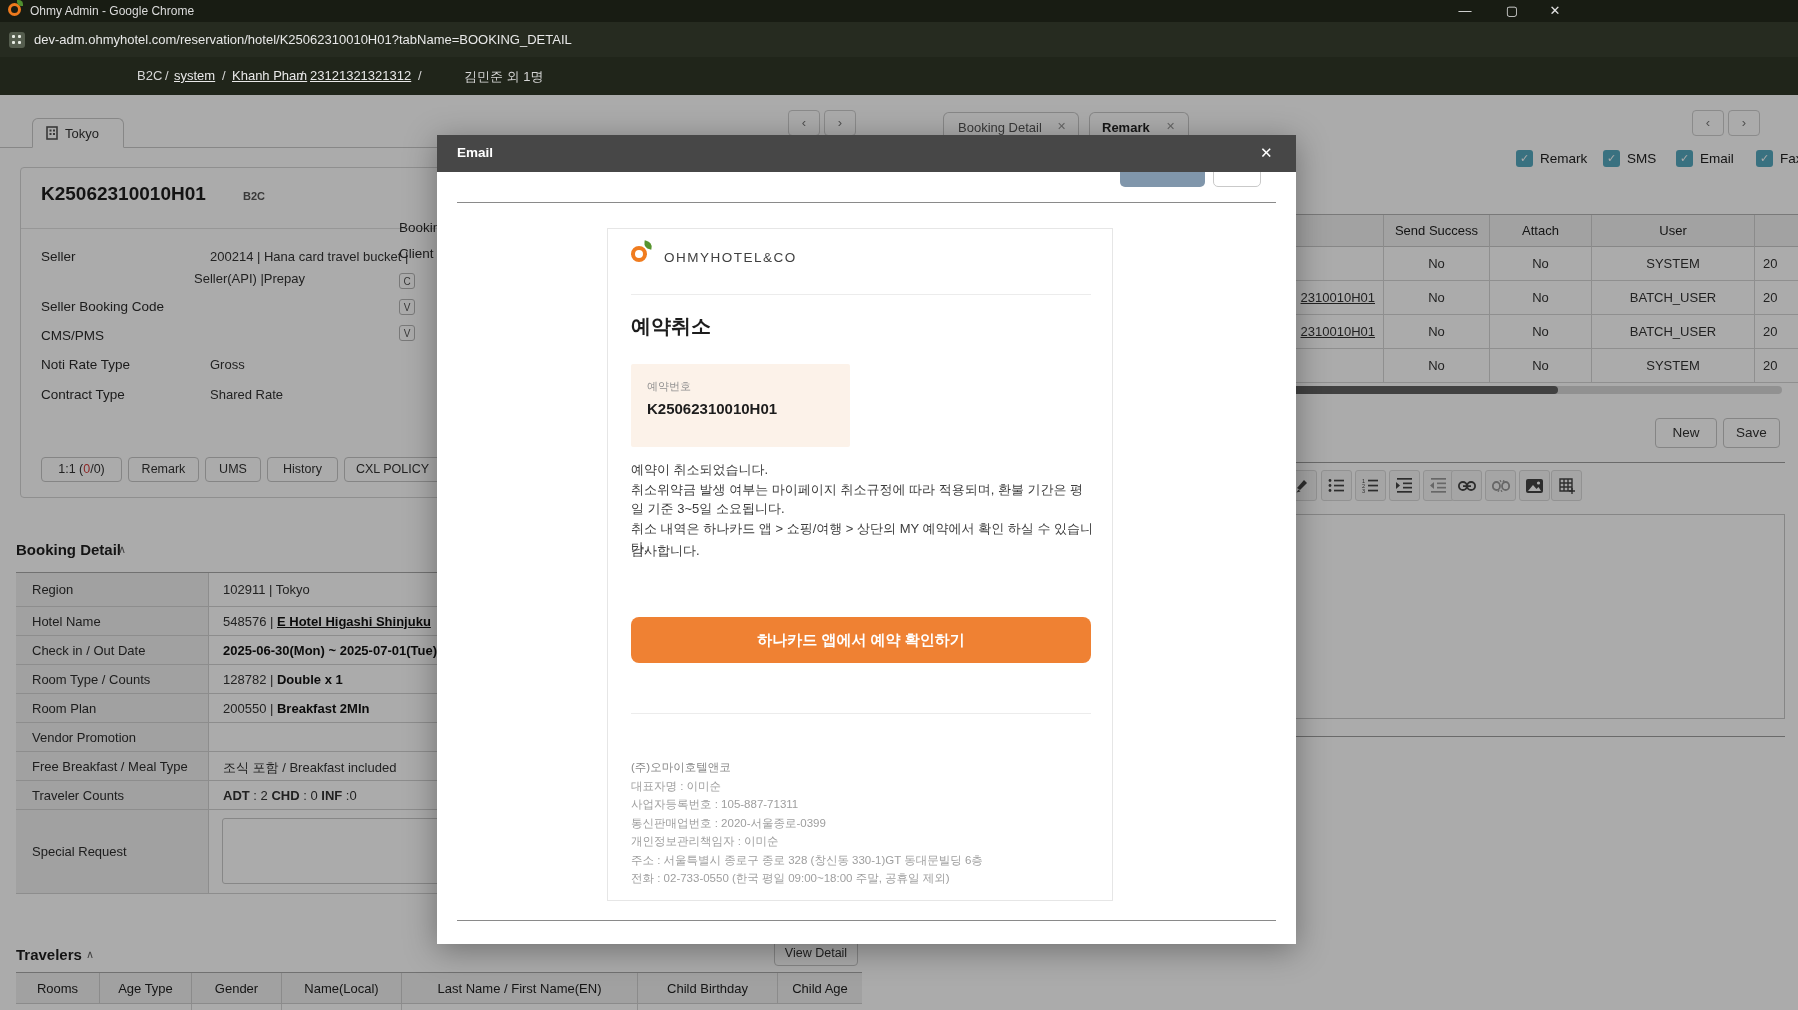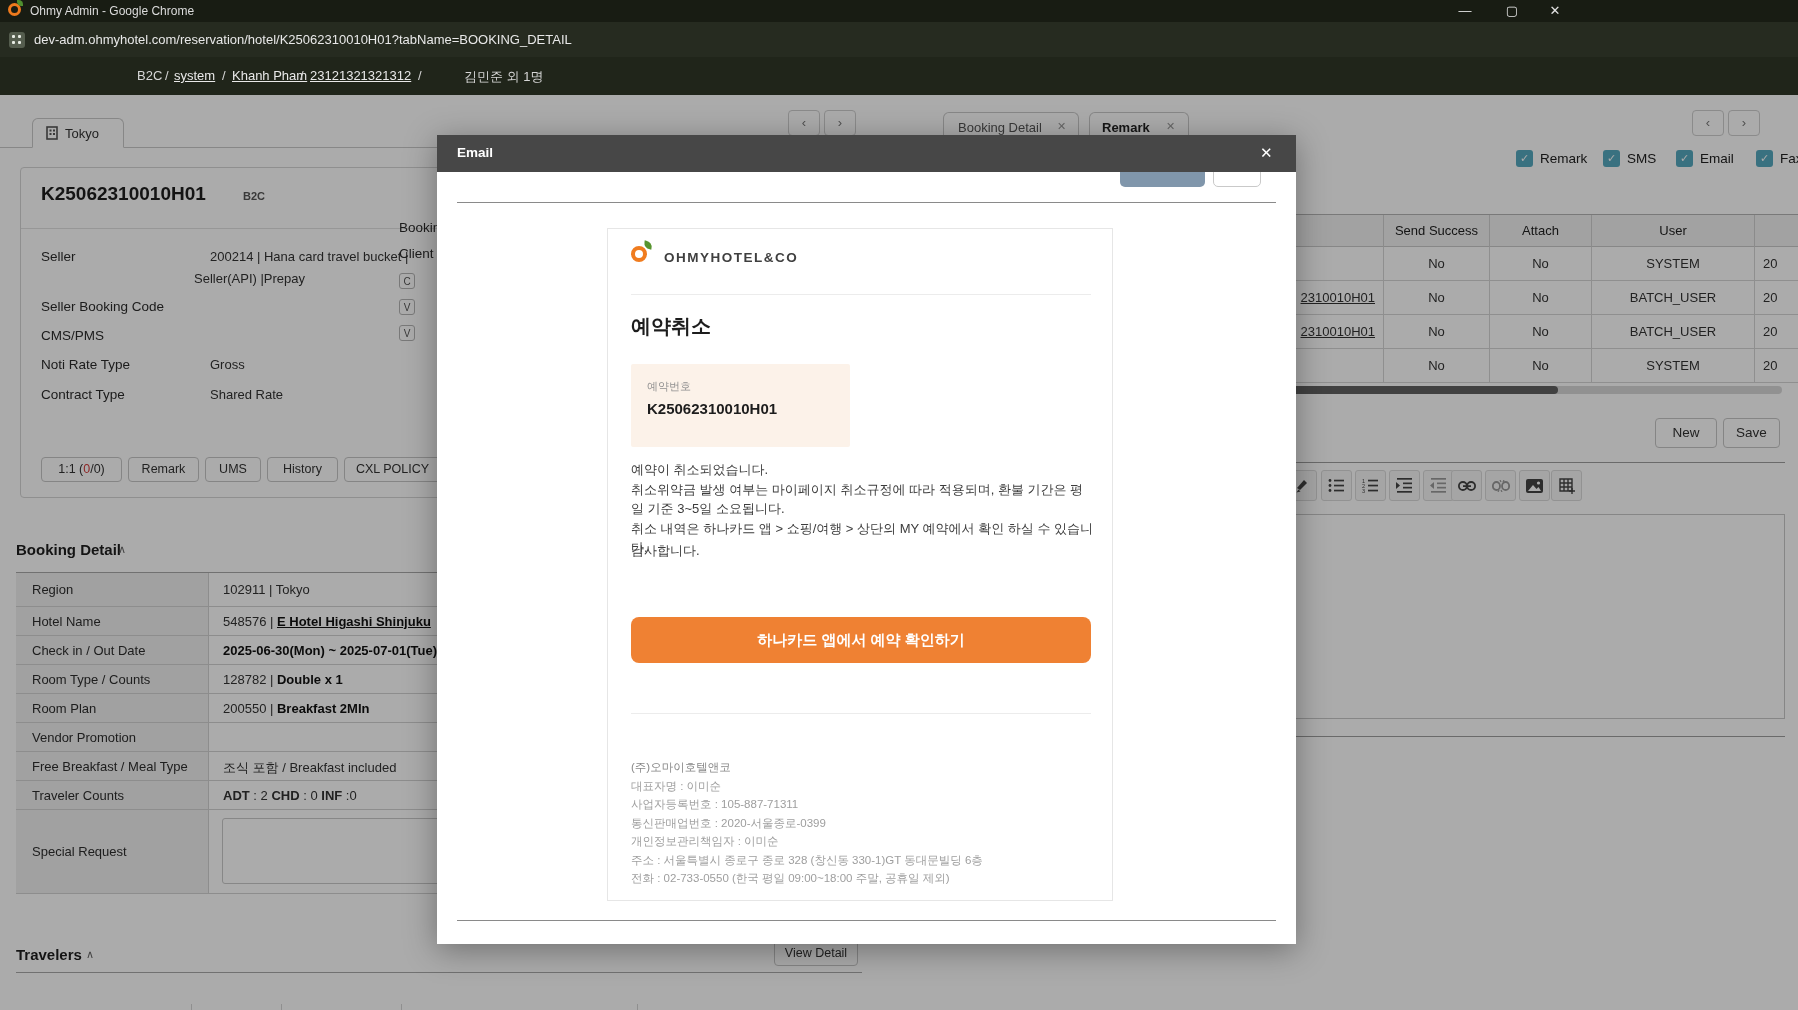--- a/index.html
+++ b/index.html
@@ -196,20 +196,29 @@
           <div class="abs" style="left:13px;top:8px;width:525px;height:66px;border:1px solid #c9c9c9;border-radius:3px;background:#fff;"></div>
         </div>
       </div>
     </div>
 
     <span class="abs" style="left:16px;top:851px;font-size:15px;font-weight:bold;color:#1e1e1e;">Travelers</span>
     <span class="abs chev" style="left:86px;top:853px;">∧</span>
     <div class="abs btn" style="left:774px;top:845px;width:84px;height:26px;line-height:24px;">View Detail</div>
 
     <div class="abs" style="left:16px;top:877px;width:846px;height:60px;border-top:1px solid #a9a9a9;">
+      <div class="abs" style="left:0;top:0;width:846px;height:31px;background:#f0f0f0;border-bottom:1px solid #cfcfcf;">
+        <div class="abs th-cell" style="left:0;width:84px;height:31px;">Rooms</div>
+        <div class="abs th-cell" style="left:84px;width:92px;height:31px;">Age Type</div>
+        <div class="abs th-cell" style="left:176px;width:90px;height:31px;">Gender</div>
+        <div class="abs th-cell" style="left:266px;width:120px;height:31px;">Name(Local)</div>
+        <div class="abs th-cell" style="left:386px;width:236px;height:31px;">Last Name / First Name(EN)</div>
+        <div class="abs th-cell" style="left:622px;width:140px;height:31px;">Child Birthday</div>
+        <div class="abs th-cell" style="left:762px;width:84px;height:31px;border-right:none;">Child Age</div>
+      </div>
       <div class="abs" style="left:0;top:31px;width:846px;height:29px;">
         <div class="abs td-cell" style="left:84px;width:92px;height:29px;">ADT</div>
         <div class="abs td-cell" style="left:176px;width:90px;height:29px;">M</div>
         <div class="abs td-cell" style="left:266px;width:120px;height:29px;font-weight:bold;text-decoration:underline;">김민준</div>
         <div class="abs td-cell" style="left:386px;width:236px;height:29px;color:#888;">KIM / MINJUN</div>
       </div>
     </div>
 
     <div class="abs" style="left:1516px;top:55px;display:flex;align-items:center;">
         <span class="checkbox">✓</span>
@@ -382,21 +391,21 @@
     </div>
 
     <div class="mhr" style="top:67px;"></div>
 
     <div class="ecard">
 
       <div class="abs" style="left:23px;top:17px;">
         <div style="width:16px;height:16px;border:4px solid #f07c1f;border-radius:50%;"></div>
         <div class="abs" style="left:13px;top:-5px;width:8px;height:8px;background:#57942e;border-radius:0 80% 0 80%;transform:rotate(10deg);"></div>
       </div>
-      <span class="abs" style="left:56px;top:21px;font-size:13.5px;font-weight:bold;letter-spacing:1.5px;color:#3f3f3f;">OHMYHOTEL&amp;CO</span>
+      <span class="abs" style="left:56px;top:21px;font-size:13.5px;font-weight:normal;letter-spacing:1.5px;color:#3f3f3f;">OHMYHOTEL&amp;CO</span>
       <div class="abs" style="left:23px;top:65px;width:460px;border-top:1px solid #ececec;"></div>
 
       <span class="abs" style="left:23px;top:84px;font-size:20px;font-weight:bold;color:#1d1d1d;">예약취소</span>
 
       <div class="abs" style="left:23px;top:135px;width:219px;height:83px;background:#fcf2e9;border-radius:2px;">
         <span class="abs" style="left:16px;top:15px;font-size:11px;color:#8f8f8f;">예약번호</span>
         <span class="abs" style="left:16px;top:36px;font-size:15px;font-weight:bold;color:#1d1d1d;">K25062310010H01</span>
       </div>
 
       <div class="abs ebody" style="left:23px;top:231px;width:462px;">

